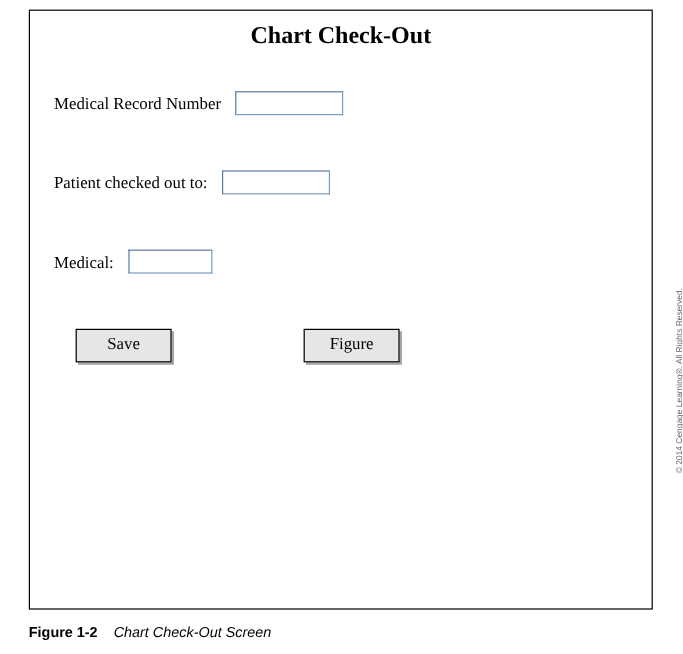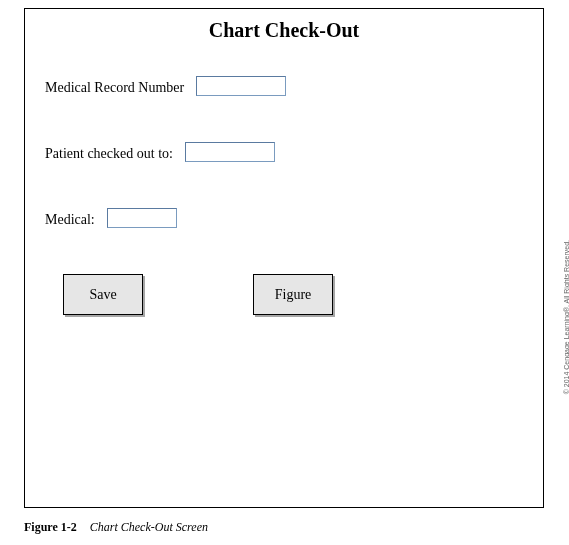--- a/index.html
+++ b/index.html
@@ -55,21 +55,21 @@
     .w-date { width: 90px; }
     .w-init { width: 70px; }
     .button-row {
       display: flex;
       gap: 110px;
       margin-top: 10px;
       padding-left: 18px;
     }
     .btn {
       width: 80px;
-      height: 41px;
+      height: 28px;
       background: #e6e6e6;
       border: 1px solid #000;
       box-shadow: 2px 2px 0 rgba(0,0,0,0.35);
       font-family: "Times New Roman", Times, serif;
       font-size: 14px;
       cursor: pointer;
       text-align: center;
     }
     .copyright {
       position: absolute;
@@ -80,21 +80,21 @@
       font-size: 7px;
       color: #666;
       font-family: Arial, sans-serif;
       white-space: nowrap;
     }
     .caption {
       position: absolute;
       left: 24px;
       top: 520px;
       font-size: 12px;
-      font-family: Liberation Serif, serif;
+      font-family: Liberation Sans, sans-serif;
     }
     .caption-bold {
       font-weight: bold;
     }
     .caption-italic {
       font-style: italic;
       margin-left: 10px;
     }
   </style>
 </head>

